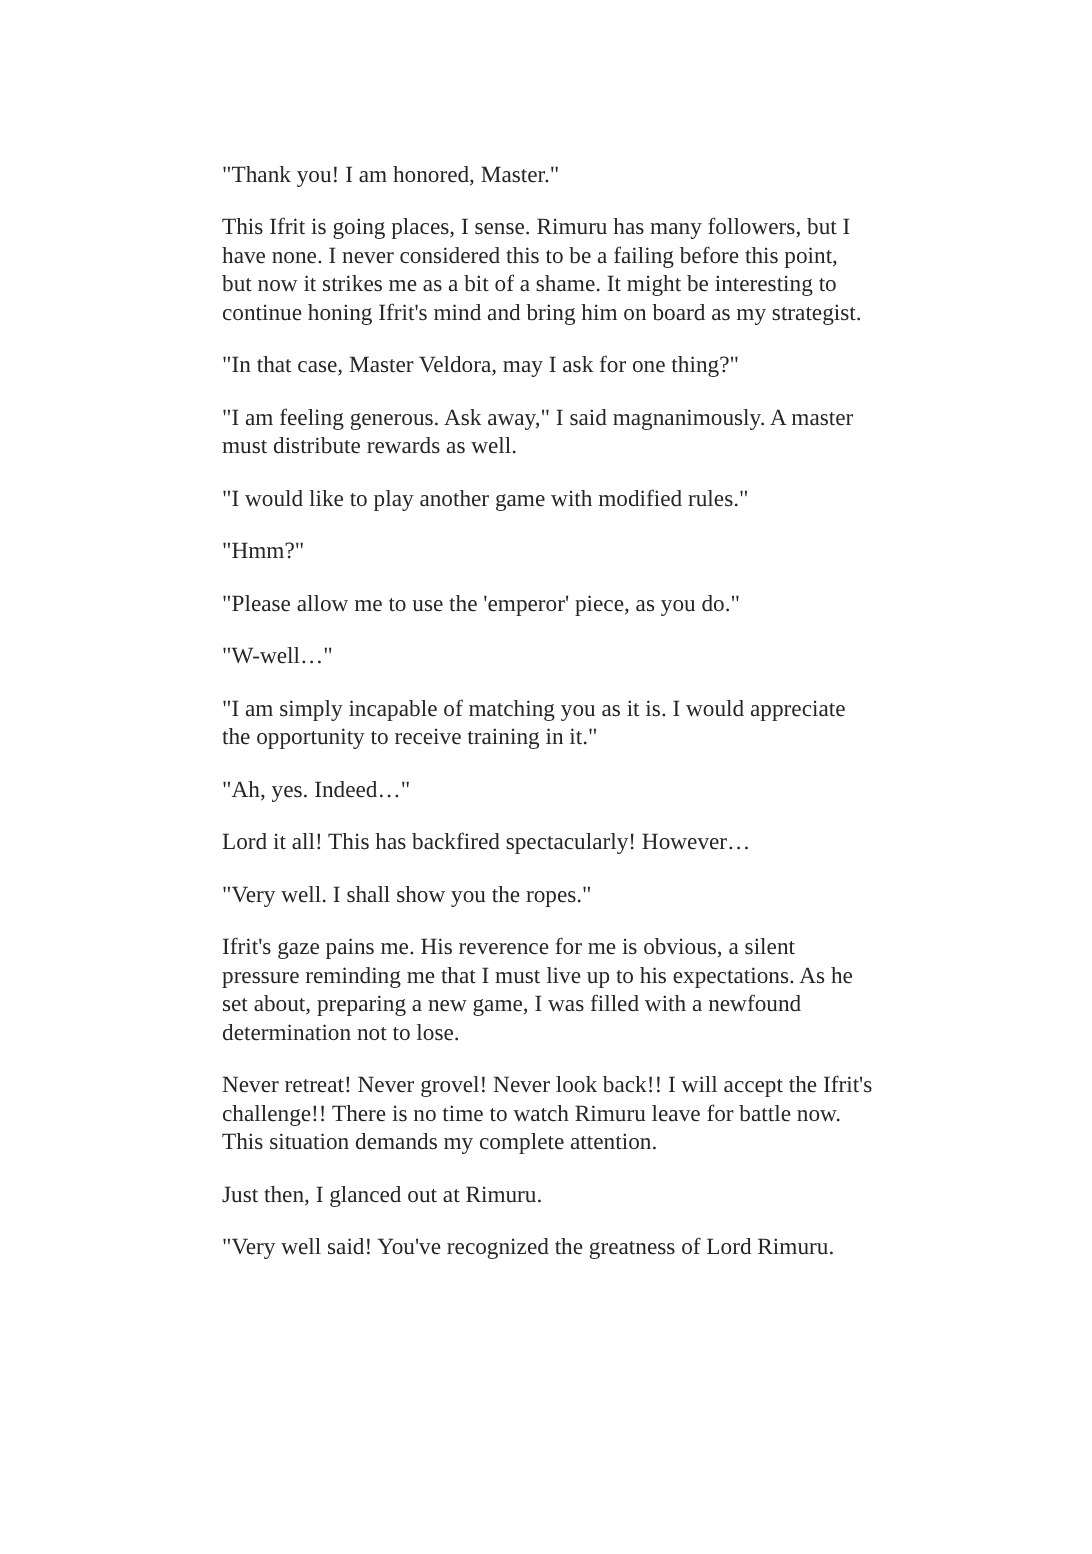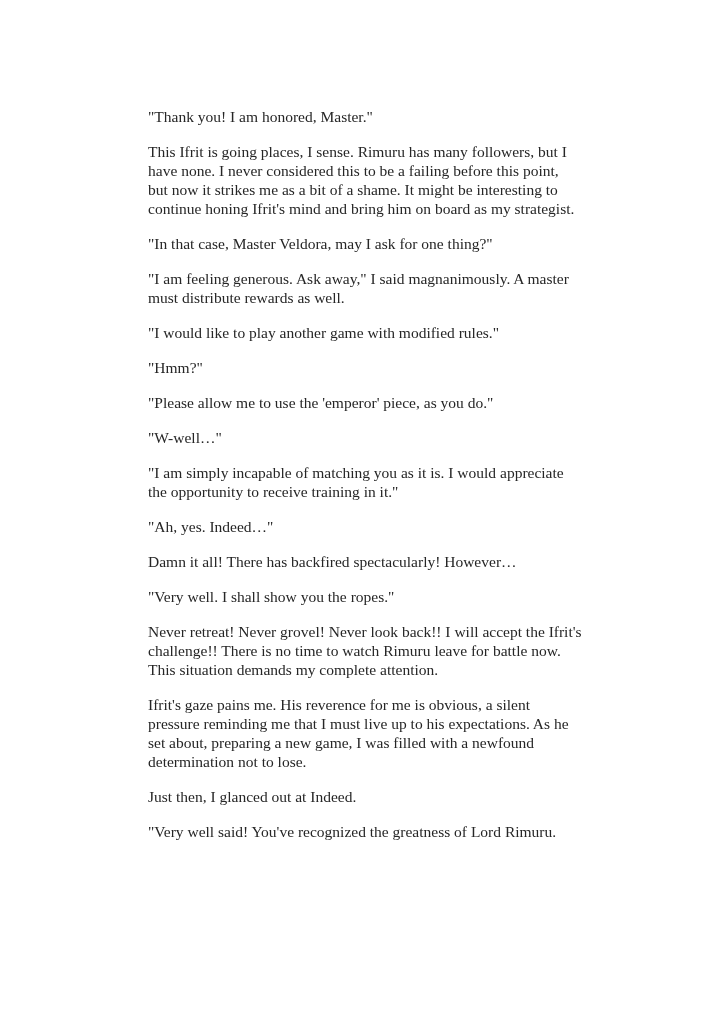--- a/index.html
+++ b/index.html
@@ -38,20 +38,20 @@
     <p>"Thank you! I am honored, Master."</p>
     <p>This Ifrit is going places, I sense. Rimuru has many followers, but I have none. I never considered this to be a failing before this point, but now it strikes me as a bit of a shame. It might be interesting to continue honing Ifrit's mind and bring him on board as my strategist.</p>
     <p>"In that case, Master Veldora, may I ask for one thing?"</p>
     <p>"I am feeling generous. Ask away," I said magnanimously. A master must distribute rewards as well.</p>
     <p>"I would like to play another game with modified rules."</p>
     <p>"Hmm?"</p>
     <p>"Please allow me to use the 'emperor' piece, as you do."</p>
     <p>"W-well…"</p>
     <p>"I am simply incapable of matching you as it is. I would appreciate the opportunity to receive training in it."</p>
     <p>"Ah, yes. Indeed…"</p>
-    <p>Damn it all! There has backfired spectacularly! However…</p>
+    <p>Lord it all! This has backfired spectacularly! However…</p>
     <p>"Very well. I shall show you the ropes."</p>
+    <p>Ifrit's gaze pains me. His reverence for me is obvious, a silent pressure reminding me that I must live up to his expectations. As he set about, preparing a new game, I was filled with a newfound determination not to lose.</p>
     <p>Never retreat! Never grovel! Never look back!! I will accept the Ifrit's challenge!! There is no time to watch Rimuru leave for battle now. This situation demands my complete attention.</p>
-    <p>Ifrit's gaze pains me. His reverence for me is obvious, a silent pressure reminding me that I must live up to his expectations. As he set about, preparing a new game, I was filled with a newfound determination not to lose.</p>
-    <p>Just then, I glanced out at Indeed.</p>
+    <p>Just then, I glanced out at Rimuru.</p>
     <p>"Very well said! You've recognized the greatness of Lord Rimuru.</p>
   </div>
 </div>
 
 </body></html>

